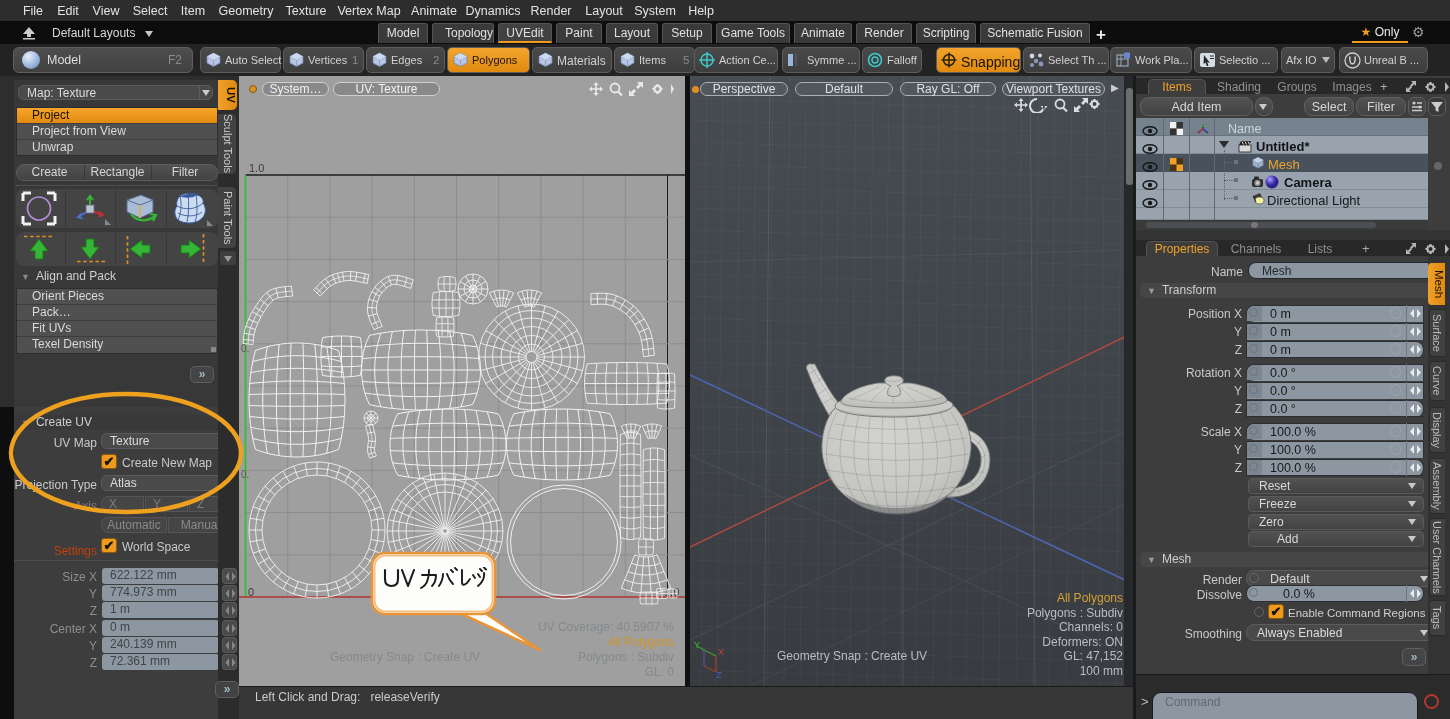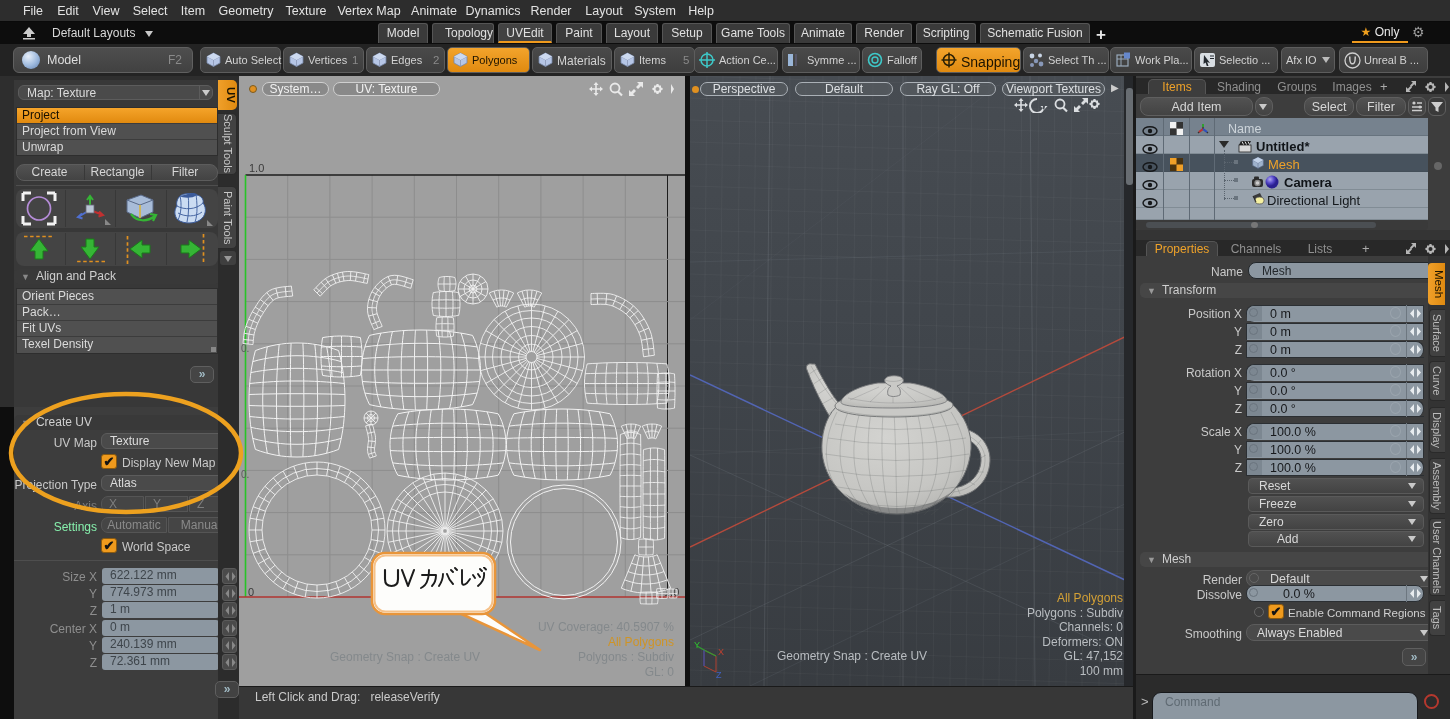--- a/index.html
+++ b/index.html
@@ -6,21 +6,21 @@
 .btn{position:absolute;background:#454545;border:1px solid #5f5f5f;border-radius:5px;color:#d6d6d6;font-size:12px;text-align:center;}
 .pill{position:absolute;background:rgba(118,118,118,0.55);border:1px solid #cfcfcf;border-radius:8px;color:#f2f2f2;font-size:12px;text-align:center;}
 .lbl{position:absolute;color:#c9c9c9;font-size:12px;text-align:right;white-space:nowrap;}
 .glbl{position:absolute;color:#7b7b7b;font-size:12px;text-align:right;white-space:nowrap;}
 .fld{position:absolute;background:#8c97a1;color:#23282c;font-size:12px;white-space:nowrap;}
 .drop{position:absolute;background:#4a4a4a;border:1px solid #5c5c5c;border-radius:6px;color:#dcdcdc;font-size:12px;white-space:nowrap;}
 .caret{position:absolute;width:0;height:0;border-left:4.5px solid transparent;border-right:4.5px solid transparent;border-top:6px solid #c9c9c9;}
 .chk{position:absolute;width:16px;height:15px;background:#ef9a1d;border:1px solid #8a5a10;border-radius:3px;color:#141414;font-size:13px;font-weight:bold;text-align:center;line-height:14px;}
 .hdr{position:absolute;background:#393939;border-radius:5px;color:#cfcfcf;font-size:12px;}
 .listbox{position:absolute;background:#505050;border:1px solid #2e2e2e;}
-.listrow{position:relative;color:#dadada;font-size:12px;padding-left:5px;border-bottom:1px solid #3c3c3c;}
+.listrow{position:relative;color:#dadada;font-size:12px;padding-left:15px;border-bottom:1px solid #3c3c3c;}
 .vtab{position:absolute;background:#424242;border-radius:0 5px 5px 0;color:#c9c9c9;font-size:11px;writing-mode:vertical-rl;text-align:center;border:1px solid #2a2a2a;border-left:none;}
 .rvtab{position:absolute;background:#414141;border-radius:0 4px 4px 0;color:#bcbcbc;font-size:11px;writing-mode:vertical-rl;text-align:center;border:1px solid #2a2a2a;}
 .spin{position:absolute;background:#4a4a4a;border:1px solid #5a5a5a;border-radius:3px;z-index:3;}
 </style></head><body>
 <div class="abs" style="left:0;top:0;width:1450px;height:22px;background:#2d2d2d;border-bottom:1px solid #0a0a0a;"></div>
 <div class="abs" style="left:-27px;top:4px;width:120px;text-align:center;color:#e3e3e3;font-size:12.5px;">File</div>
 <div class="abs" style="left:8px;top:4px;width:120px;text-align:center;color:#e3e3e3;font-size:12.5px;">Edit</div>
 <div class="abs" style="left:46px;top:4px;width:120px;text-align:center;color:#e3e3e3;font-size:12.5px;">View</div>
 <div class="abs" style="left:90px;top:4px;width:120px;text-align:center;color:#e3e3e3;font-size:12.5px;">Select</div>
 <div class="abs" style="left:133px;top:4px;width:120px;text-align:center;color:#e3e3e3;font-size:12.5px;">Item</div>
@@ -247,28 +247,28 @@
     <div class="listrow" style="height:16px;line-height:15px;">Fit UVs</div>
     <div class="listrow" style="height:15px;line-height:14px;border-bottom:none;">Texel Density</div>
   </div>
 <div class="abs" style="left:211px;top:347px;width:5px;height:5px;background:#888;"></div>
 <div class="btn" style="left:190px;top:366px;width:24px;height:17px;line-height:15px;color:#9fb8c2;font-weight:bold;">»</div>
 <div class="hdr" style="left:14px;top:415px;width:210px;height:15px;line-height:14px;"><span style="color:#888;margin:0 6px 0 7px;font-size:9px;">▼</span>Create UV</div>
 <div class="lbl" style="left:0px;top:436px;width:97px;">UV Map</div>
 <div class="drop" style="left:101px;top:433px;width:131px;height:16px;line-height:15px;padding-left:8px;">Texture</div>
 <div class="caret" style="left:219px;top:439px;"></div>
 <div class="chk" style="left:101px;top:454px;">✔</div>
-<div class="abs lbl" style="left:122px;top:456px;text-align:left;">Display New Map</div>
+<div class="abs lbl" style="left:122px;top:456px;text-align:left;">Create New Map</div>
 <div class="lbl" style="left:0px;top:478px;width:97px;">Projection Type</div>
 <div class="drop" style="left:101px;top:475px;width:131px;height:16px;line-height:15px;padding-left:8px;">Atlas</div>
 <div class="glbl" style="left:0px;top:499px;width:97px;">Axis</div>
 <div class="abs" style="left:101px;top:496px;width:43px;height:16px;background:#454545;border:1px solid #555;border-radius:7px 0 0 7px;color:#7e7e7e;font-size:12px;line-height:15px;padding-left:7px;">X</div>
 <div class="abs" style="left:145px;top:496px;width:43px;height:16px;background:#454545;border:1px solid #555;border-radius:0;color:#7e7e7e;font-size:12px;line-height:15px;padding-left:7px;">Y</div>
 <div class="abs" style="left:189px;top:496px;width:43px;height:16px;background:#454545;border:1px solid #555;border-radius:0 7px 7px 0;color:#7e7e7e;font-size:12px;line-height:15px;padding-left:7px;">Z</div>
-<div class="glbl" style="left:0px;top:520px;width:97px;color:#86efac;">Settings</div>
+<div class="glbl" style="left:0px;top:544px;width:97px;color:#c2410c;">Settings</div>
 <div class="abs" style="left:101px;top:517px;width:66px;height:16px;background:#454545;border:1px solid #555;border-radius:7px 0 0 7px;color:#8a8a8a;font-size:12px;line-height:15px;text-align:center;">Automatic</div>
 <div class="abs" style="left:168px;top:517px;width:65px;height:16px;background:#454545;border:1px solid #555;border-radius:0 7px 7px 0;color:#8a8a8a;font-size:12px;line-height:15px;text-align:center;">Manual</div>
 <div class="chk" style="left:101px;top:538px;">✔</div>
 <div class="abs lbl" style="left:122px;top:540px;text-align:left;">World Space</div>
 <div class="abs" style="left:14px;top:560px;width:210px;height:1px;background:#4e4e4e;"></div>
 <div class="glbl" style="left:0px;top:570px;width:97px;color:#8e8e8e;">Size X</div>
 <div class="fld" style="left:102px;top:568px;width:117px;height:15.5px;line-height:15px;padding-left:8px;color:#3e454b;border-radius:3px;">622.122 mm</div>
 <div class="spin" style="left:222px;top:568px;width:15px;height:15.5px;"><svg width="15" height="15">
       <path d="M6,3 L2.5,7.5 L6,12 Z M9,3 L12.5,7.5 L9,12 Z" fill="#888"></path>
     </svg></div>

